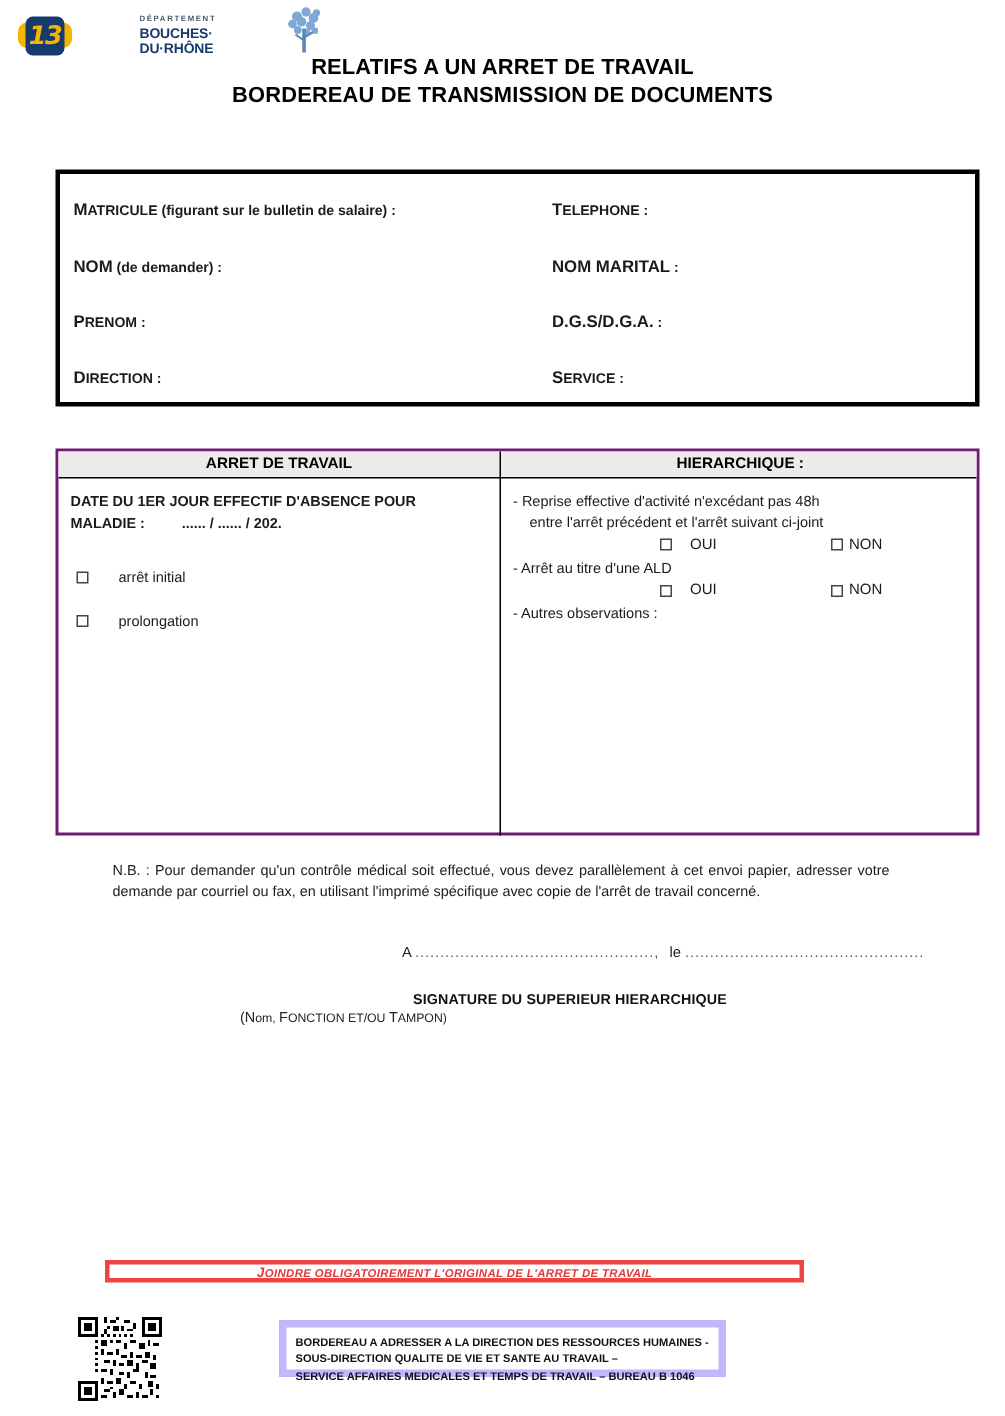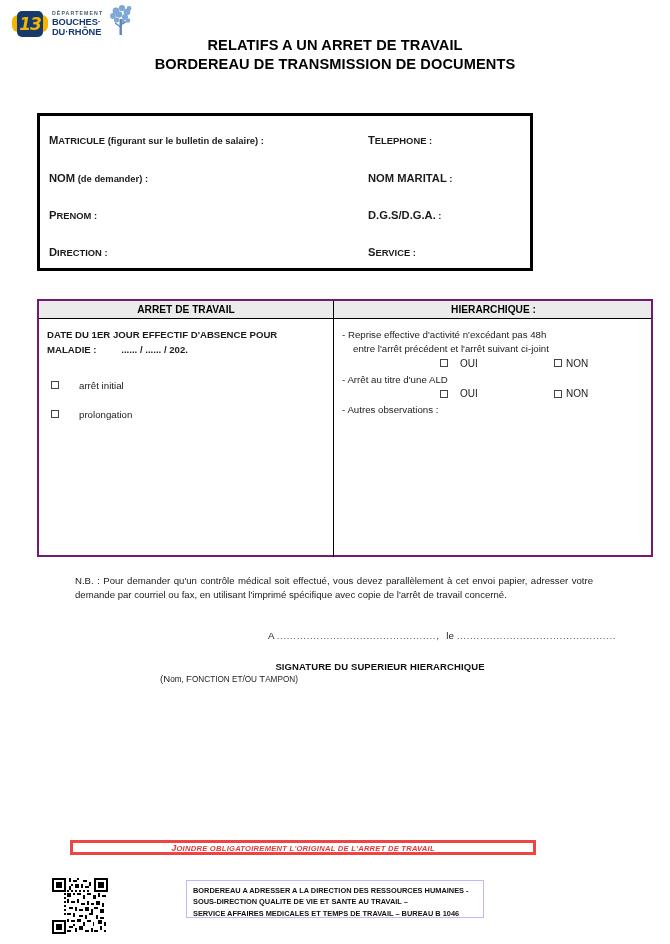--- a/index.html
+++ b/index.html
@@ -19,20 +19,21 @@
 
   
   .logo-block {
     position: absolute;
     left: 12px;
     top: 6px;
     width: 130px;
     height: 36px;
     display: flex;
     align-items: center;
+    gap: 41px;
   }
   .logo-badge {
     position: relative;
     width: 36px;
     height: 30px;
     flex: 0 0 auto;
   }
   .logo-badge .swoosh-left {
     position: absolute;
     left: 0; top: 6px;
@@ -104,21 +105,21 @@
     line-height: 1.32;
     letter-spacing: 0.1px;
     color: #000;
   }
 
   
   .identity-box {
     position: absolute;
     left: 37px;
     top: 113px;
-    width: 496px;
+    width: 616px;
     height: 158px;
     border: 3px solid #000;
     box-sizing: border-box;
   }
   .id-label {
     position: absolute;
     font-weight: bold;
     font-size: 9.4px;
     white-space: nowrap;
     color: #1b1b1b;
@@ -319,21 +320,21 @@
     height: 56px;
   }
 
   
   .addr-box {
     position: absolute;
     left: 186px;
     top: 880px;
     width: 298px;
     height: 38px;
-    border: 1px solid #c4b5fd;
+    border: 5px solid #c4b5fd;
     box-sizing: border-box;
     padding: 4px 6px;
   }
   .addr-line {
     font-size: 7.4px;
     font-weight: bold;
     line-height: 1.52;
     color: #111;
     white-space: nowrap;
   }

